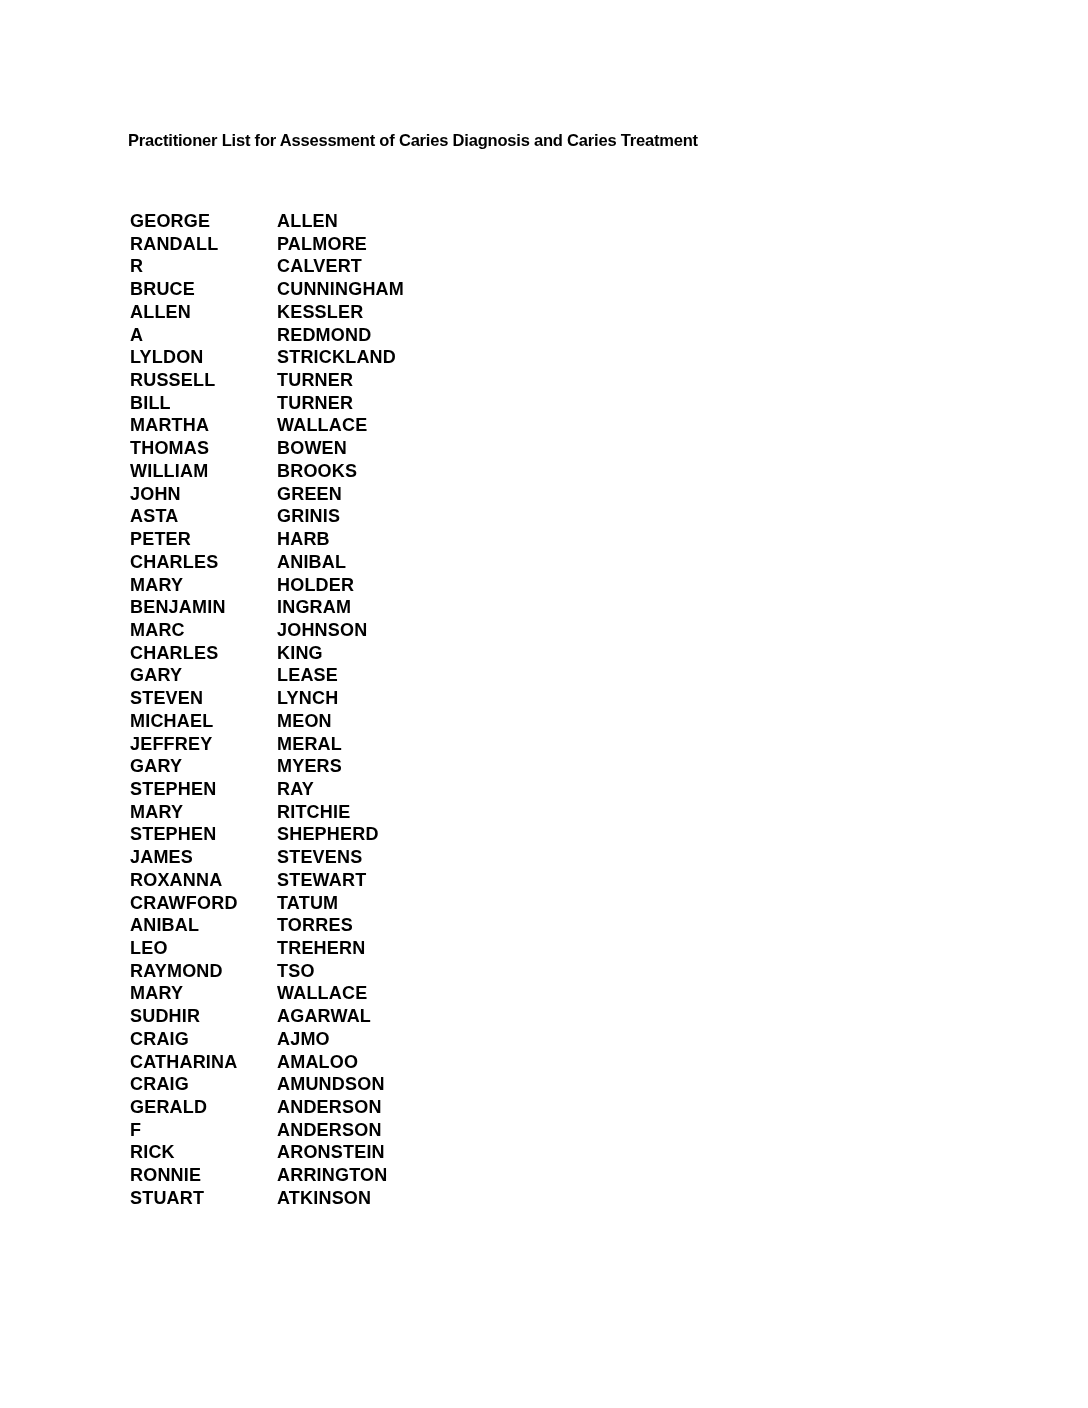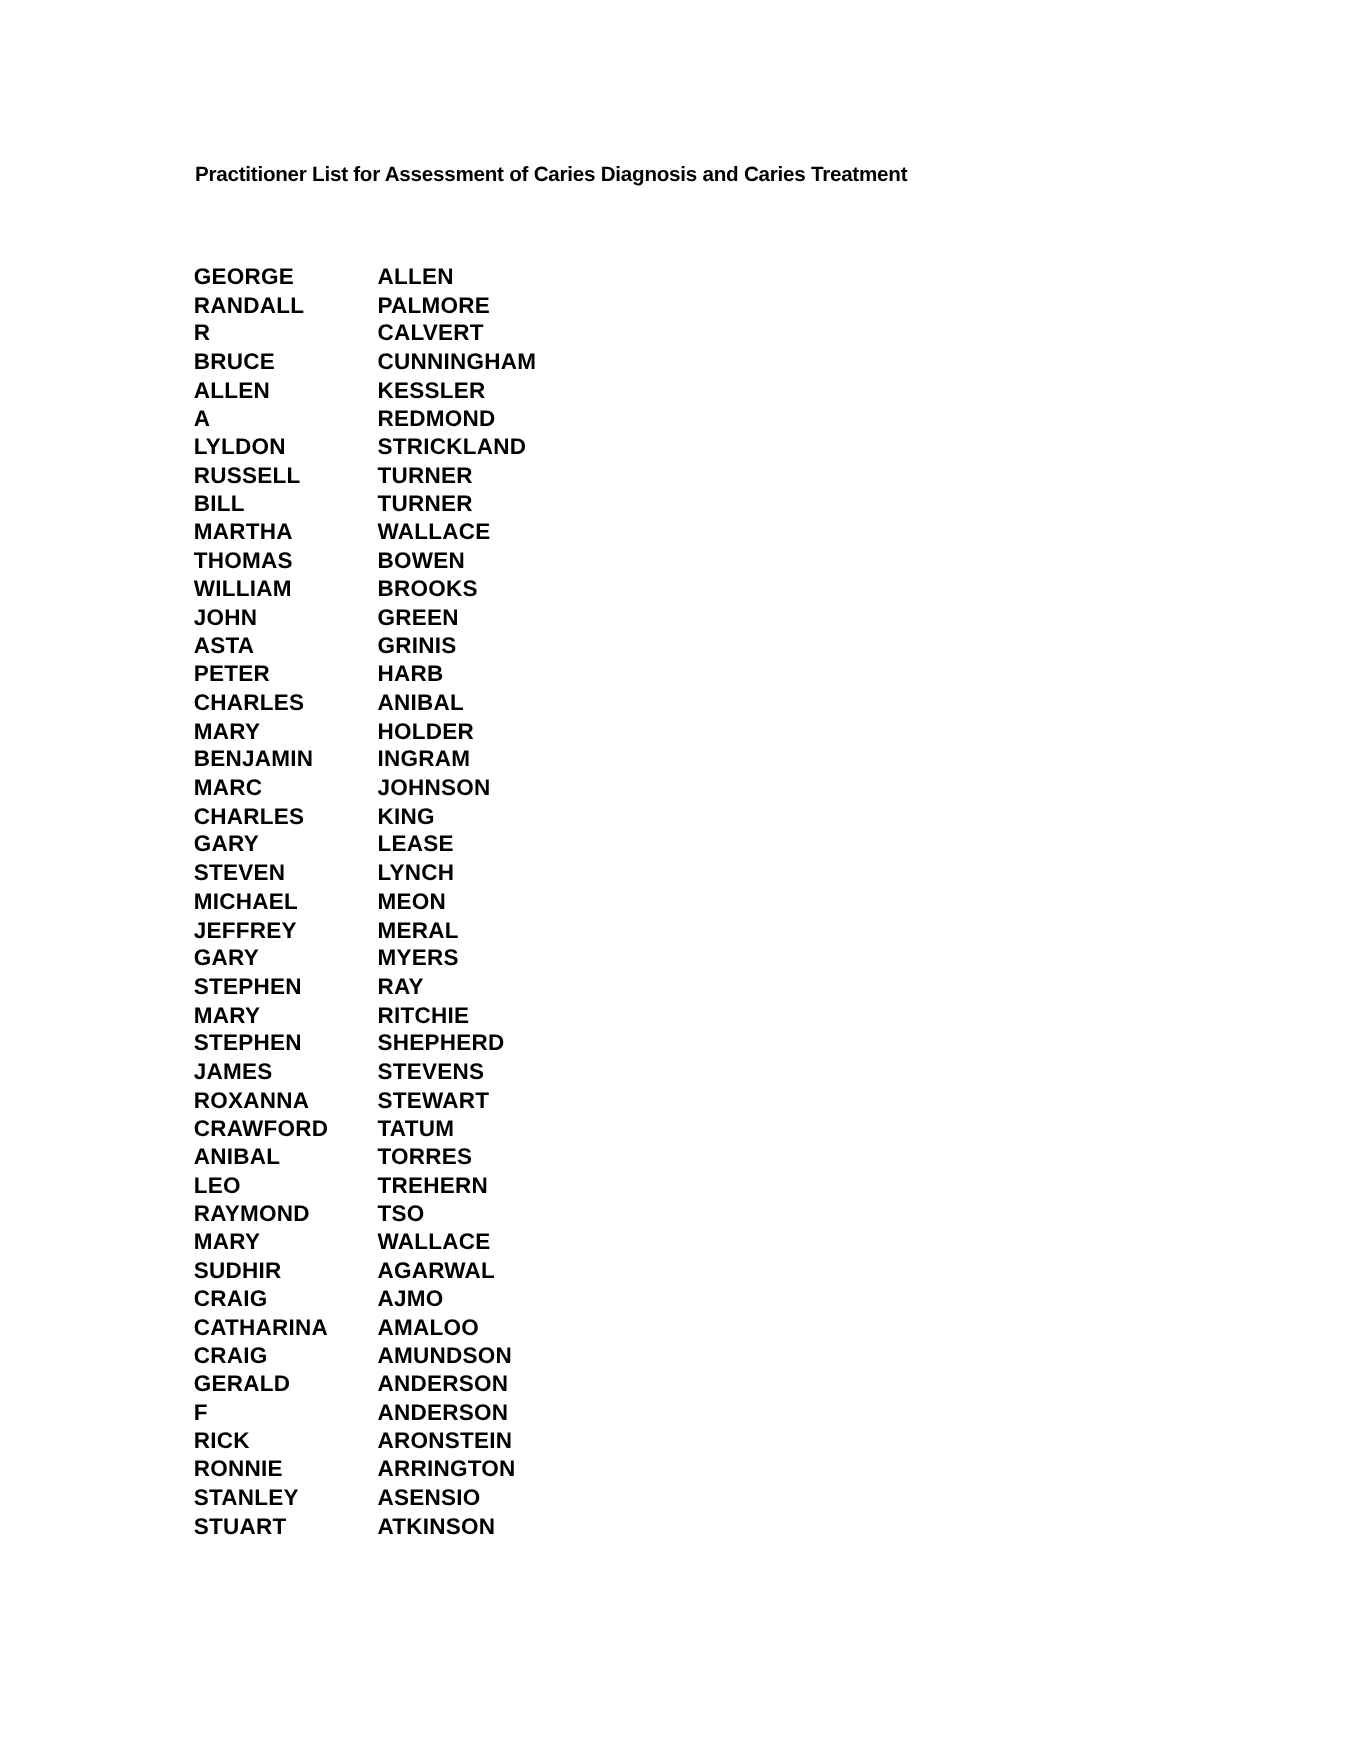--- a/index.html
+++ b/index.html
@@ -18,25 +18,24 @@
   }
   .doc-title {
     position: absolute;
     left: 128px;
     top: 131px;
     font-size: 16.5px;
     font-weight: 700;
     letter-spacing: -0.2px;
     white-space: nowrap;
     color: #000000;
-    margin-left: 28px;
   }
   .name-list {
     position: absolute;
-    left: 155px;
+    left: 130px;
     top: 210px;
   }
   .name-row {
     display: flex;
     height: 22.72px;
     line-height: 22.72px;
     font-size: 18px;
     font-weight: 700;
     letter-spacing: 0.2px;
     white-space: nowrap;
@@ -267,23 +266,19 @@
       <div class="name-row">
         <span class="first-name">RICK</span>
         <span class="last-name">ARONSTEIN</span>
       </div>
 
       <div class="name-row">
         <span class="first-name">RONNIE</span>
         <span class="last-name">ARRINGTON</span>
       </div>
 
-      <div class="name-row">
-        <span class="first-name">STANLEY</span>
-        <span class="last-name">ASENSIO</span>
-      </div>
 
       <div class="name-row">
         <span class="first-name">STUART</span>
         <span class="last-name">ATKINSON</span>
       </div>
     </div>
 </div>
 
 </body></html>

